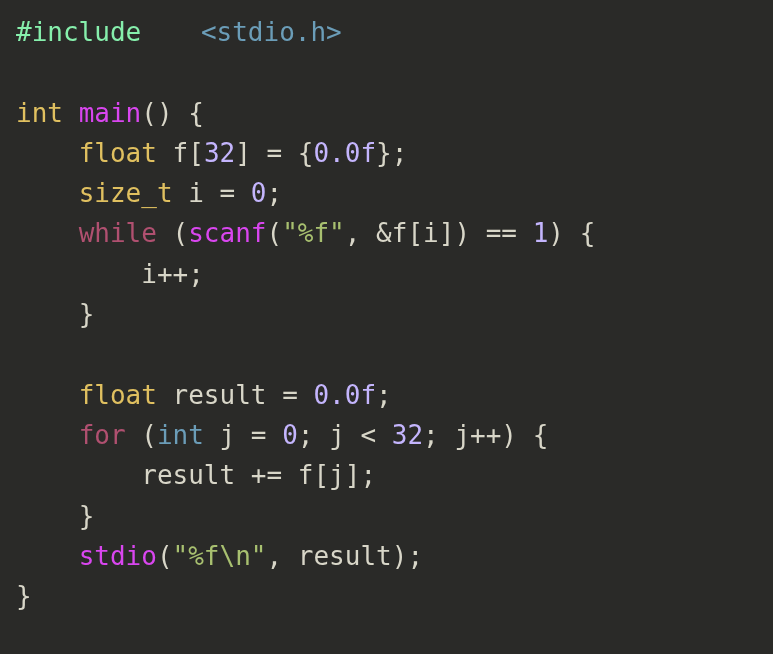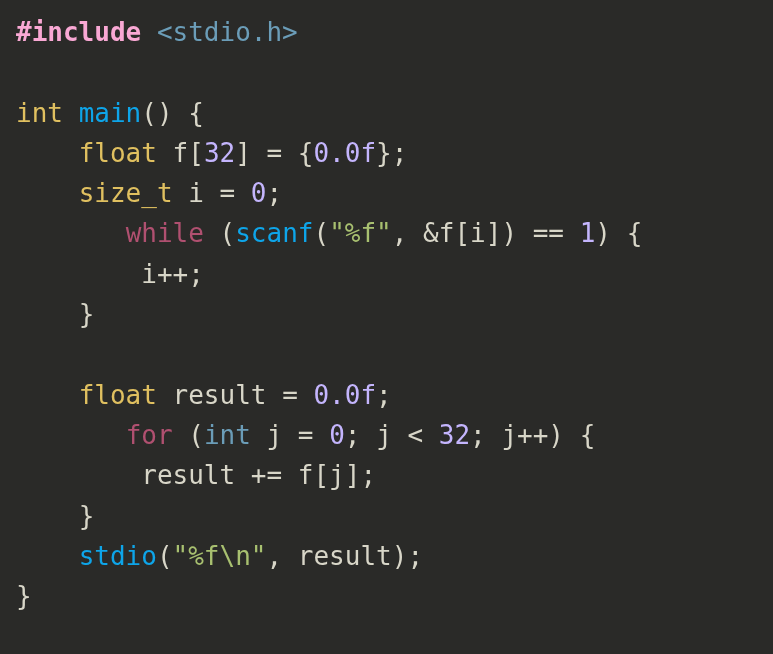--- a/index.html
+++ b/index.html
@@ -9,25 +9,25 @@
       font-size: 26px;
       line-height: 1.55;
       padding: 12px 16px;
       color: #d8d6c8;
       width: 773px;
       height: 654px;
       overflow: hidden;
       font-weight: 500;
     }
     pre { white-space: pre; }
-    .preproc { color: #f9a8d4; font-weight: bold; }
-    .header { color: #6b9db8; }
-    .keyword { color: #b05070; margin-left: 47px; }
+    .preproc { color: #86efac; }
+    .header { color: #6b9db8; margin-left: 44px; }
+    .keyword { color: #b05070; }
     .type { color: #e0c060; }
-    .funcname { color: #0ea5e9; }
+    .funcname { color: #d946ef; }
     .punct { color: #d8d6c8; }
     .ident { color: #d8d6c8; }
     .num { color: #c4b5fd; }
     .str { color: #a8c070; }
     .paramtype { color: #6b9db8; }
     .op { color: #d8d6c8; }
     .empty { height: 1em; }
   </style>
 </head>
 <body>

